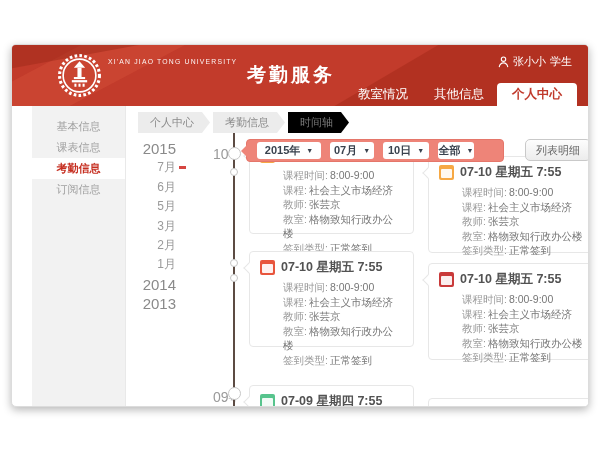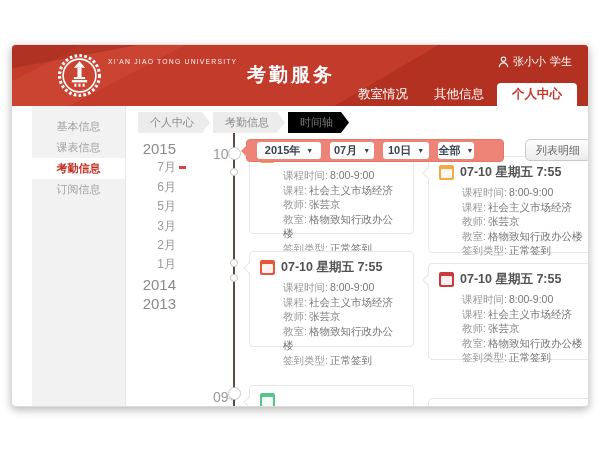--- a/index.html
+++ b/index.html
@@ -252,20 +252,21 @@
             <div><span class="lbl">教师:</span><span>张芸京</span></div>
             <div><span class="lbl">教室:</span><span>格物致知行政办公楼</span></div>
             <div><span class="lbl">签到类型:</span><span>正常签到</span></div>
           </div>
         </div>
 
         <div class="card colL c-l3">
           <div class="notch"></div>
           <div class="chead">
               <span class="cicon ic-green"></span>
+              <span>07-09 星期四 7:55</span>
             </div>
         </div>
 
         <div class="card colR c-r3"></div>
 
       </div>
     </div>
   </div>
 </div>
 

